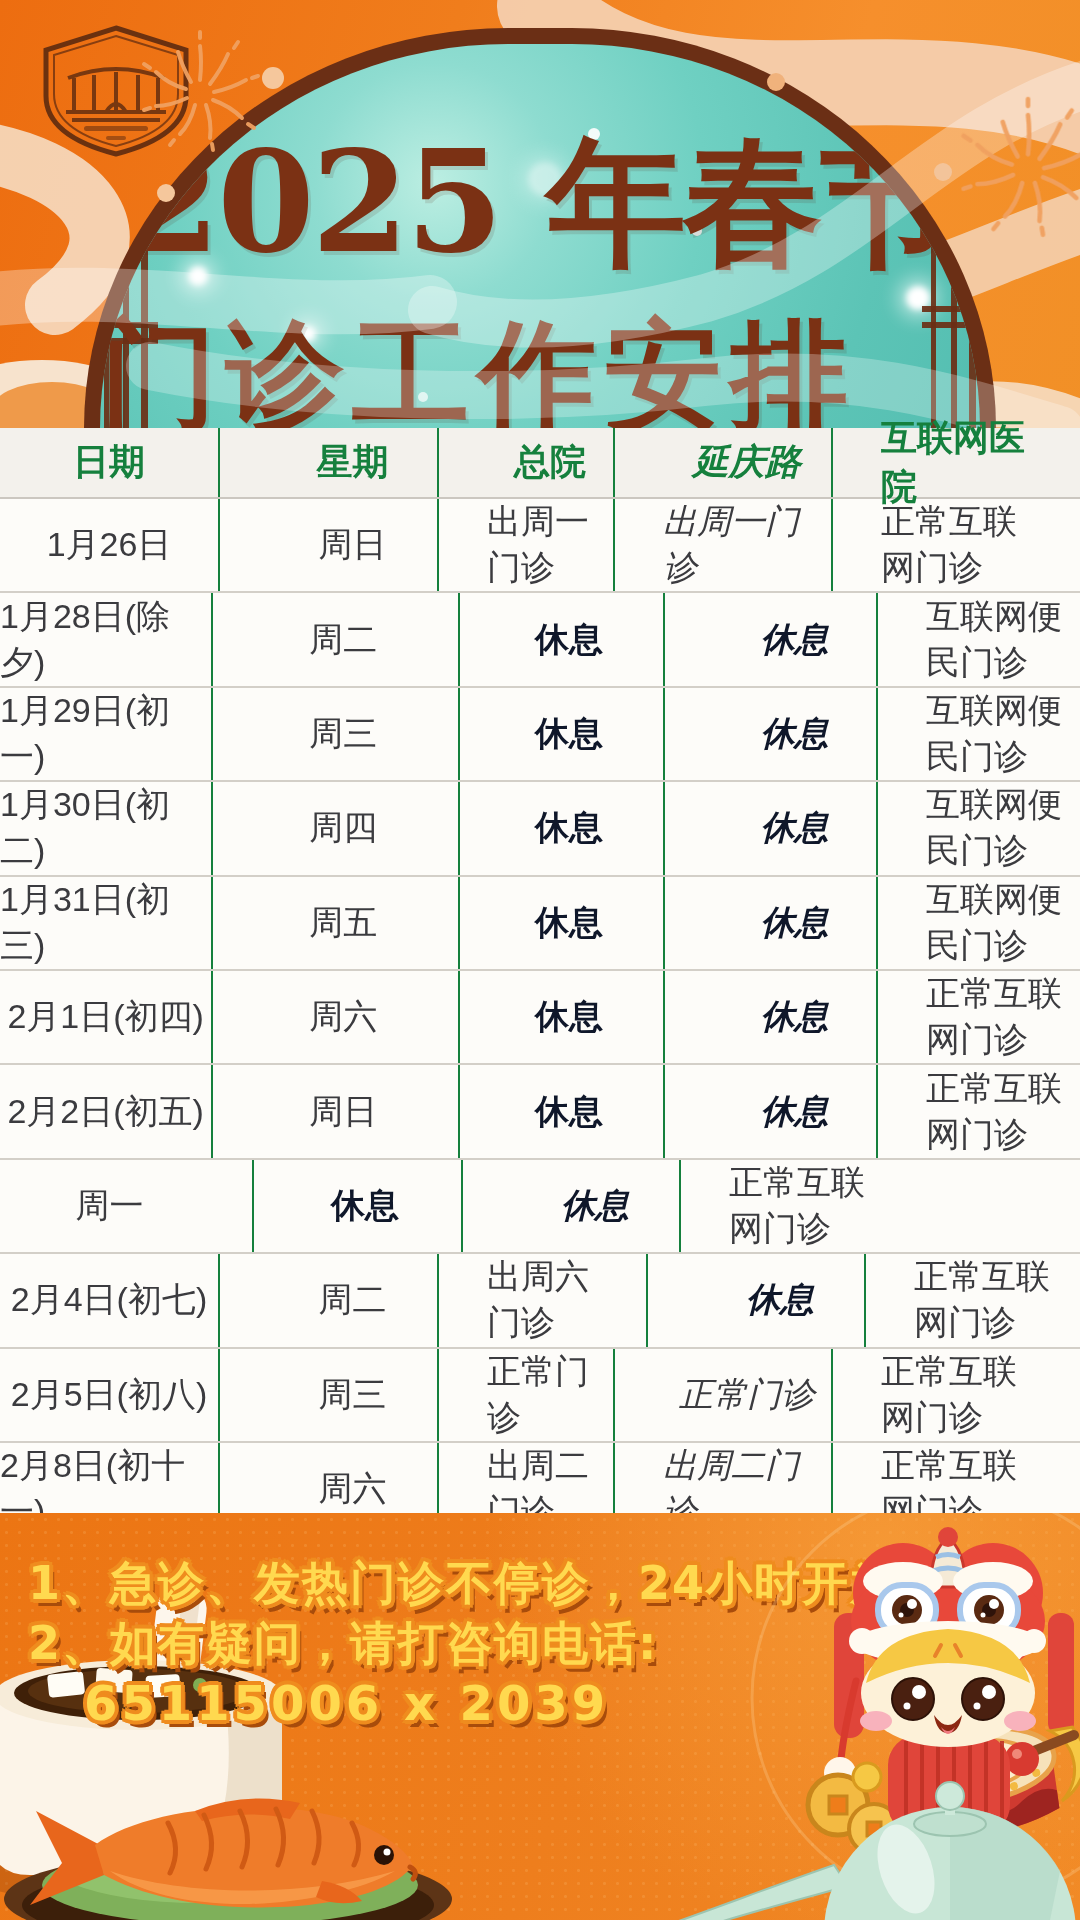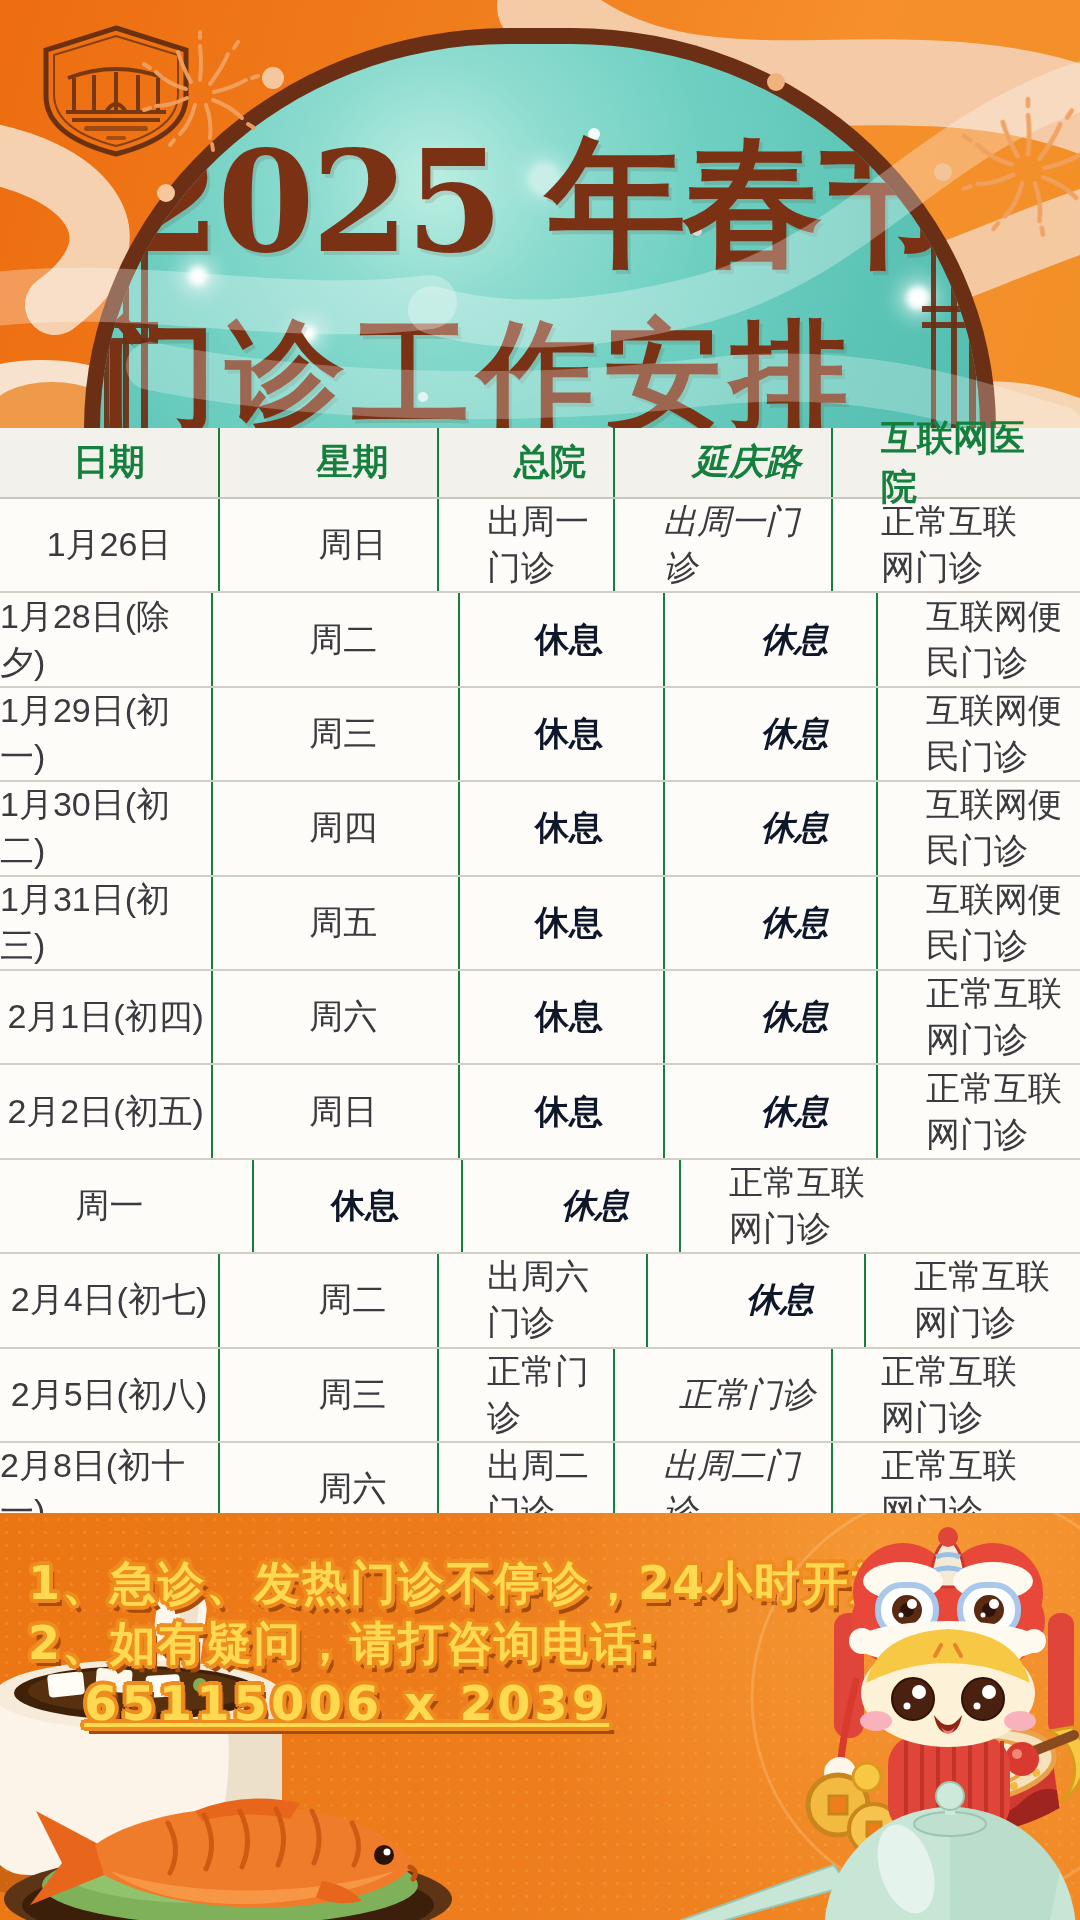--- a/index.html
+++ b/index.html
@@ -42,21 +42,21 @@
   .footer{position:absolute;left:0;top:1513px;width:1080px;height:407px;overflow:hidden;
     background:
       radial-gradient(circle at 82% 8%,rgba(250,170,70,.55) 0%,rgba(250,170,70,0) 42%),
       radial-gradient(rgba(255,214,150,.16) 1.2px,rgba(255,214,150,0) 1.8px),
       linear-gradient(115deg,#ec7513 0%,#ee7e1d 55%,#f18a26 100%);
     background-size:auto,13px 13px,auto;}
   .note{position:absolute;left:28px;font-family:"DejaVu Sans",sans-serif;font-weight:bold;
     font-size:46px;line-height:1;letter-spacing:2px;color:#ffd94f;white-space:nowrap;
     text-shadow:-3px -3px 0 #ef8c1e,3px -3px 0 #ef8c1e,-3px 3px 0 #ef8c1e,3px 3px 0 #ef8c1e,
       0 -4px 0 #ef8c1e,0 4px 0 #ef8c1e,-4px 0 0 #ef8c1e,4px 0 0 #ef8c1e,5px 7px 0 #a84c0b;}
-  .note-1{top:47px;} .note-2{top:107px;} .note-3{top:166px;left:84px;font-size:48px;letter-spacing:4px;text-decoration:underline;}
+  .note-1{top:47px;} .note-2{top:107px;} .note-3{top:166px;left:84px;font-size:48px;letter-spacing:4px;}
   .art{position:absolute;top:0;height:407px;}
   .art-left{left:0;width:460px;}
   .art-right{left:620px;width:460px;}
 </style>
 </head>
 <body>
 
 <div class="poster">
 
   <div class="header">

